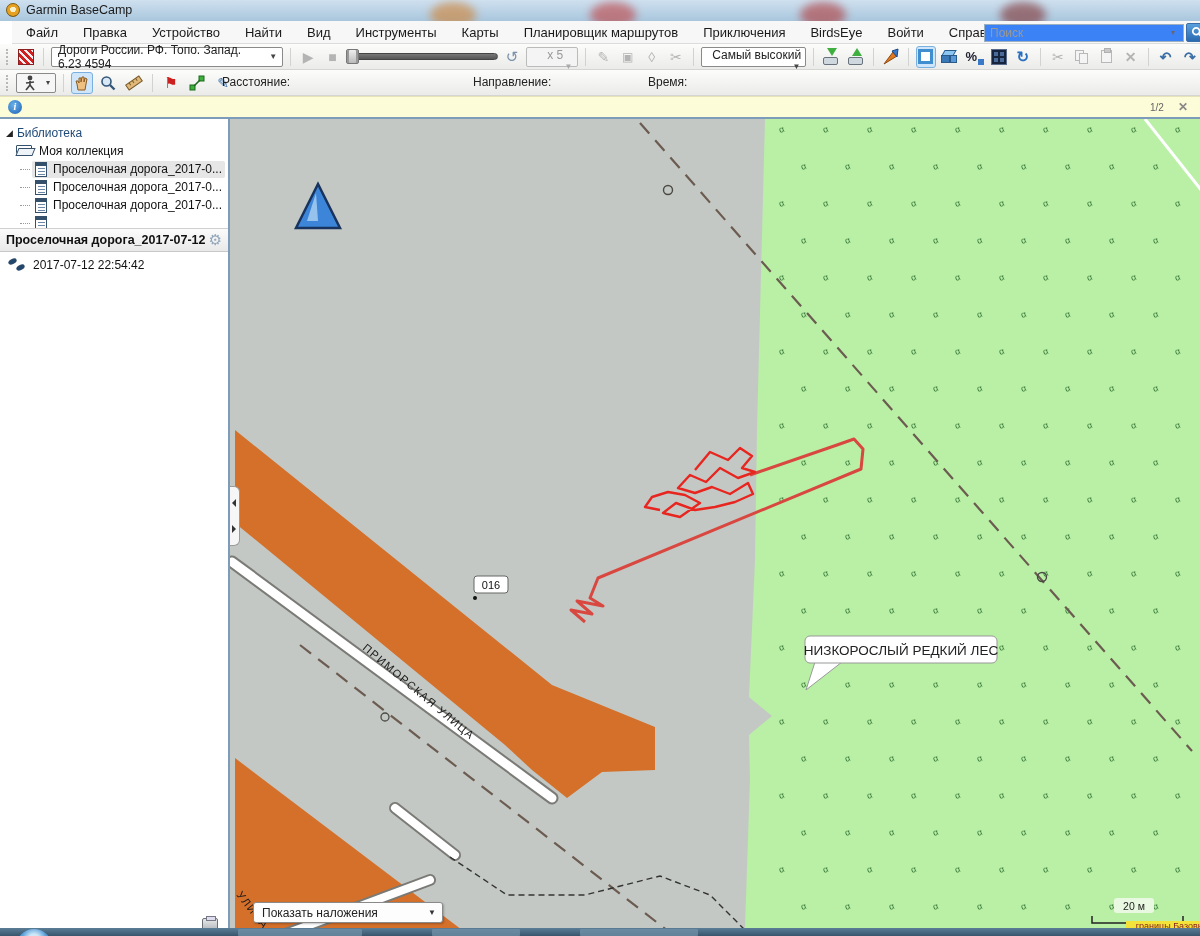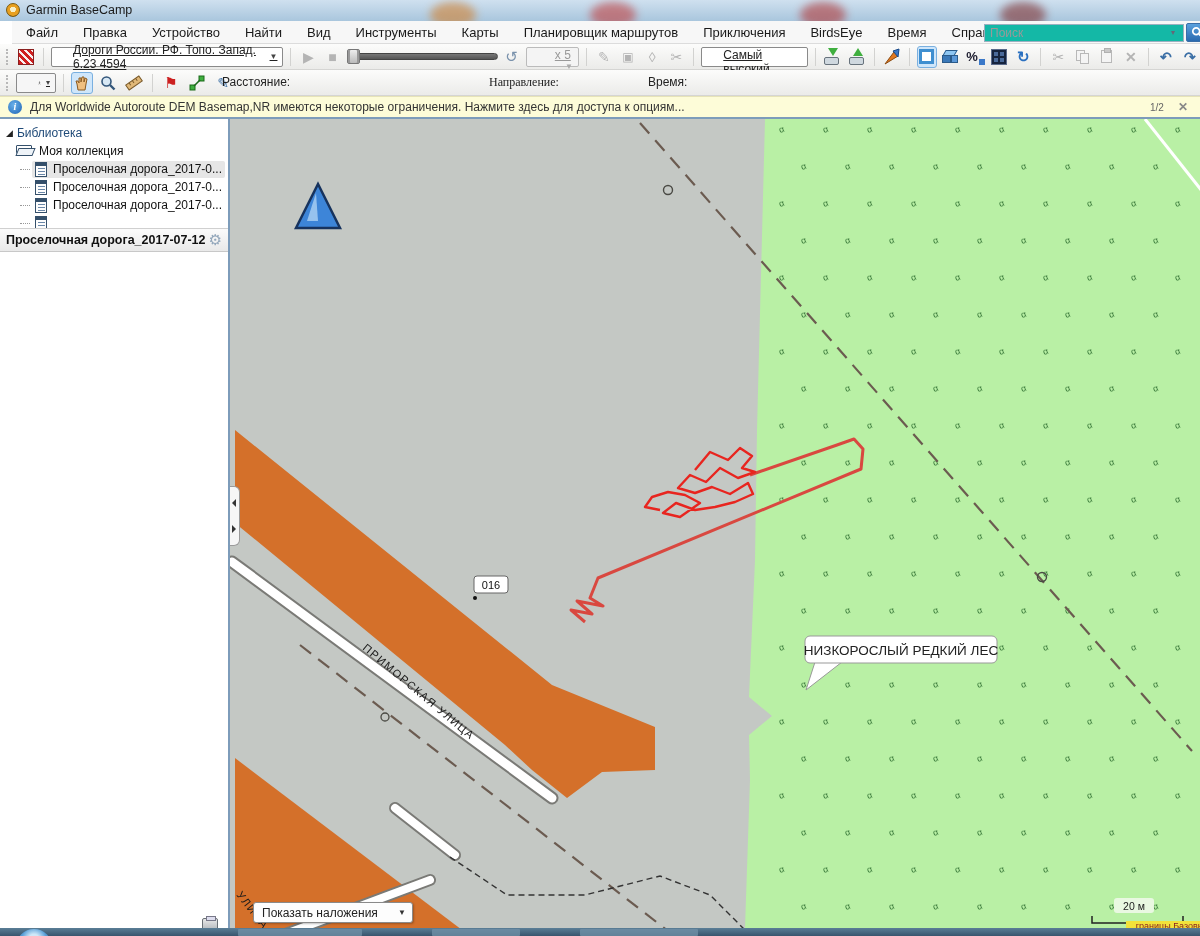--- a/index.html
+++ b/index.html
@@ -12,37 +12,37 @@
   #titlebar .app-icon { position:absolute; left:6px; top:3px; width:14px; height:14px; border-radius:50%;
     background:radial-gradient(circle at 50% 45%, #f8f0c8 0 30%, #e8a020 32% 70%, #9a6a10 72%); border:1px solid #7a5a10; }
   #titlebar .title { position:absolute; left:26px; top:3px; font-size:12.5px; color:#1a1a1a; }
 
   
   #menubar { position:absolute; left:12px; top:21px; width:1200px; height:23px; background:#f7f7f7;
     border-bottom:1px solid #dcdcdc; display:flex; align-items:center; padding-left:14px; gap:25px; }
   #menubar .menu-item { font-size:13px; color:#1a1a1a; cursor:default; }
   #search-wrap { position:absolute; right:4px; top:2px; display:flex; align-items:center; }
   #search-input { width:200px; height:18px; border:1px solid #9ab0c0; font-size:12px; padding:0 14px 0 5px;
-    color:#333; background:#14b8a6; }
+    color:#333; background:#3b82f6; }
   #search-input::placeholder { color:#999; }
   #search-dd { margin-left:-13px; font-size:8px; color:#667; width:12px; }
   #search-btn { width:22px; height:19px; margin-left:3px; border:1px solid #3a6ea8; border-radius:2px;
     background:linear-gradient(#5aa0dd,#2a6ab0); display:flex; align-items:center; justify-content:center; }
 
   
   .toolbar { position:absolute; left:0; width:1200px; height:26px;
     background:linear-gradient(#fcfcfb,#ebebe9); border-bottom:1px solid #d5d5d3;
     display:flex; align-items:center; padding-left:6px; gap:4px; }
   #toolbar1 { top:44px; } #toolbar2 { top:70px; }
   .tsep { width:1px; height:18px; background:#d2d2d0; margin:0 3px; }
   .grip { width:3px; height:16px; border-left:2px dotted #b8b8b8; margin-right:3px; }
   .tbtn { width:22px; height:22px; display:flex; align-items:center; justify-content:center; border-radius:3px; }
   .tbtn.active { background:#cfe6fa; border:1px solid #7ab0e0; }
   .combo { height:20px; background:#fff; border:1px solid #8a8a8a; border-radius:2px; display:flex;
-    align-items:center; font-size:12px; color:#222; padding-left:21px; position:relative;text-decoration:underline; }
+    align-items:center; font-size:12px; color:#222; padding-left:6px; position:relative; }
   .combo .dd { margin-left:auto; padding:0 5px; font-size:8px; color:#444; }
   .combo.disabled { color:#999; background:#f4f4f4; border-color:#bbb;flex-direction:column; }
   .gicon { color:#b4b4b4; font-size:14px; }
   .blueicon { color:#3a6ea5; font-size:14px; font-weight:bold; }
   .hatch { width:16px; height:16px; border:1px solid #8a2020;
     background:repeating-linear-gradient(45deg,#d02020 0 3px,#f8f0f0 3px 5px); }
   .slider { width:165px; height:16px; display:flex; align-items:center; }
   .slider .track { flex:1; height:7px; background:linear-gradient(#777,#555); border-radius:4px; border:1px solid #444; }
   .slider .thumb { width:13px; height:15px; background:linear-gradient(#eee,#bbb); border:1px solid #777;
     border-radius:2px; margin-right:-4px; z-index:2;
@@ -132,21 +132,21 @@
   .footprints i:nth-child(2){ left:8px; top:7px; transform:rotate(-28deg); }
   .printer-ic { position:absolute; right:10px; bottom:-2px; width:16px; height:12px;
     background:linear-gradient(#e8e8e8,#b8bcc0); border:1px solid #6a7076; border-radius:2px; }
   .printer-ic:before { content:""; position:absolute; left:3px; top:-3px; width:8px; height:3px;
     background:#dde; border:1px solid #778; }
 
   
   #map { position:absolute; left:230px; top:0; width:970px; height:809px; overflow:hidden;
     background:#c4c8c4; cursor:default; }
   #map svg { position:absolute; left:0; top:0; }
-  #overlay-btn { position:absolute; left:23px; top:783px; width:160px; height:21px; background:#fdfdfd;
+  #overlay-btn { position:absolute; left:23px; top:783px; width:190px; height:21px; background:#fdfdfd;
     border:1px solid #8a8a8a; border-radius:3px; box-shadow:1px 1px 2px rgba(0,0,0,.25);
     display:flex; align-items:center; font-size:12px; color:#222; padding-left:8px; z-index:5; }
   #overlay-btn .dd { margin-left:auto; padding:0 6px; font-size:8px; color:#333; }
   #splitter { position:absolute; left:0px; top:367px; width:10px; height:60px; background:#f6f6f6;
     border:1px solid #9a9a9a; border-left:none; border-radius:0 6px 6px 0; z-index:5; }
   #splitter .a1 { position:absolute; left:2px; top:12px; width:0; height:0;
     border-top:4px solid transparent; border-bottom:4px solid transparent; border-right:4px solid #333; }
   #splitter .a2 { position:absolute; left:2px; bottom:12px; width:0; height:0;
     border-top:4px solid transparent; border-bottom:4px solid transparent; border-left:4px solid #333; }
 
@@ -174,21 +174,21 @@
   <span class="menu-item">Файл</span>
   <span class="menu-item">Правка</span>
   <span class="menu-item">Устройство</span>
   <span class="menu-item">Найти</span>
   <span class="menu-item">Вид</span>
   <span class="menu-item">Инструменты</span>
   <span class="menu-item">Карты</span>
   <span class="menu-item">Планировщик маршрутов</span>
   <span class="menu-item">Приключения</span>
   <span class="menu-item">BirdsEye</span>
-  <span class="menu-item">Время</span>
+  <span class="menu-item">Войти</span>
   <span class="menu-item">Справка</span>
   <div id="search-wrap">
     <input id="search-input" placeholder="Поиск" style="">
     <span id="search-dd">▾</span>
     <span id="search-btn">
       <svg width="13" height="13" viewBox="0 0 13 13">
         <circle cx="5.2" cy="5.2" r="3.4" fill="none" stroke="#fff" stroke-width="1.7"></circle>
         <line x1="8" y1="8" x2="11.4" y2="11.4" stroke="#fff" stroke-width="1.9"></line>
       </svg>
     </span>
@@ -349,27 +349,26 @@
       <rect x="1" y="10" width="5" height="5" fill="#3faf3f" stroke="#1a6a1a"></rect>
       <rect x="10" y="1" width="5" height="5" fill="#3faf3f" stroke="#1a6a1a"></rect>
       <line x1="5" y1="11" x2="11" y2="5" stroke="#1a6a1a" stroke-width="1.6"></line>
     </svg>
   </span>
   <span class="tbtn">
       <span class="blueicon" style="font-weight:normal">✎</span>
     </span>
   <span class="statfield" style="left:222px;">Расстояние:</span>
   <span class="statfield" style="left:368px;margin-top:24px;">Скорость:</span>
-  <span class="statfield" style="left:489px;font-family:Liberation Serif, serif;">Направление:</span>
+  <span class="statfield" style="left:473px;">Направление:</span>
   <span class="statfield" style="left:648px;">Время:</span>
 </div>
 
 <div id="infobar">
   <span class="info-ic">i</span>
-  <span class="txt">Для Worldwide Autoroute DEM Basemap,NR имеются некоторые ограничения. Нажмите здесь для доступа к опциям...</span>
   <span class="pg">1/2</span>
   <span class="close">✕</span>
 </div>
 
 <div id="content">
 
   <div id="sidebar">
     <div id="tree">
       <div class="tree-row">
         <span class="tree-expander">◢</span>
@@ -413,20 +412,27 @@
     <div id="tree-scroll">
       <span class="sb-btn up">▴</span>
       <span class="sb-thumb"></span>
       <span class="sb-btn dn">▾</span>
     </div>
     <div id="detail-header">
       <span class="t">Проселочная дорога_2017-07-12 22...</span>
       <span class="gear">⚙</span>
     </div>
     <div id="detail-list">
+      <div class="entry-row">
+        <span class="footprints">
+            <i></i>
+            <i></i>
+          </span>
+        <span>2017-07-12 22:54:42</span>
+      </div>
       <span class="printer-ic"></span>
     </div>
   </div>
 
   <div id="map">
     <svg id="map-svg" viewBox="0 0 970 809" width="970" height="809">
 
       <rect x="0" y="0" width="970" height="809" fill="#c4c8c4"></rect>
 
       <polygon fill="#b9f0a5" points="535,0 970,0 970,809 515,809 520,661 519,616 542,597 519,578 525,441 527,311"></polygon>

